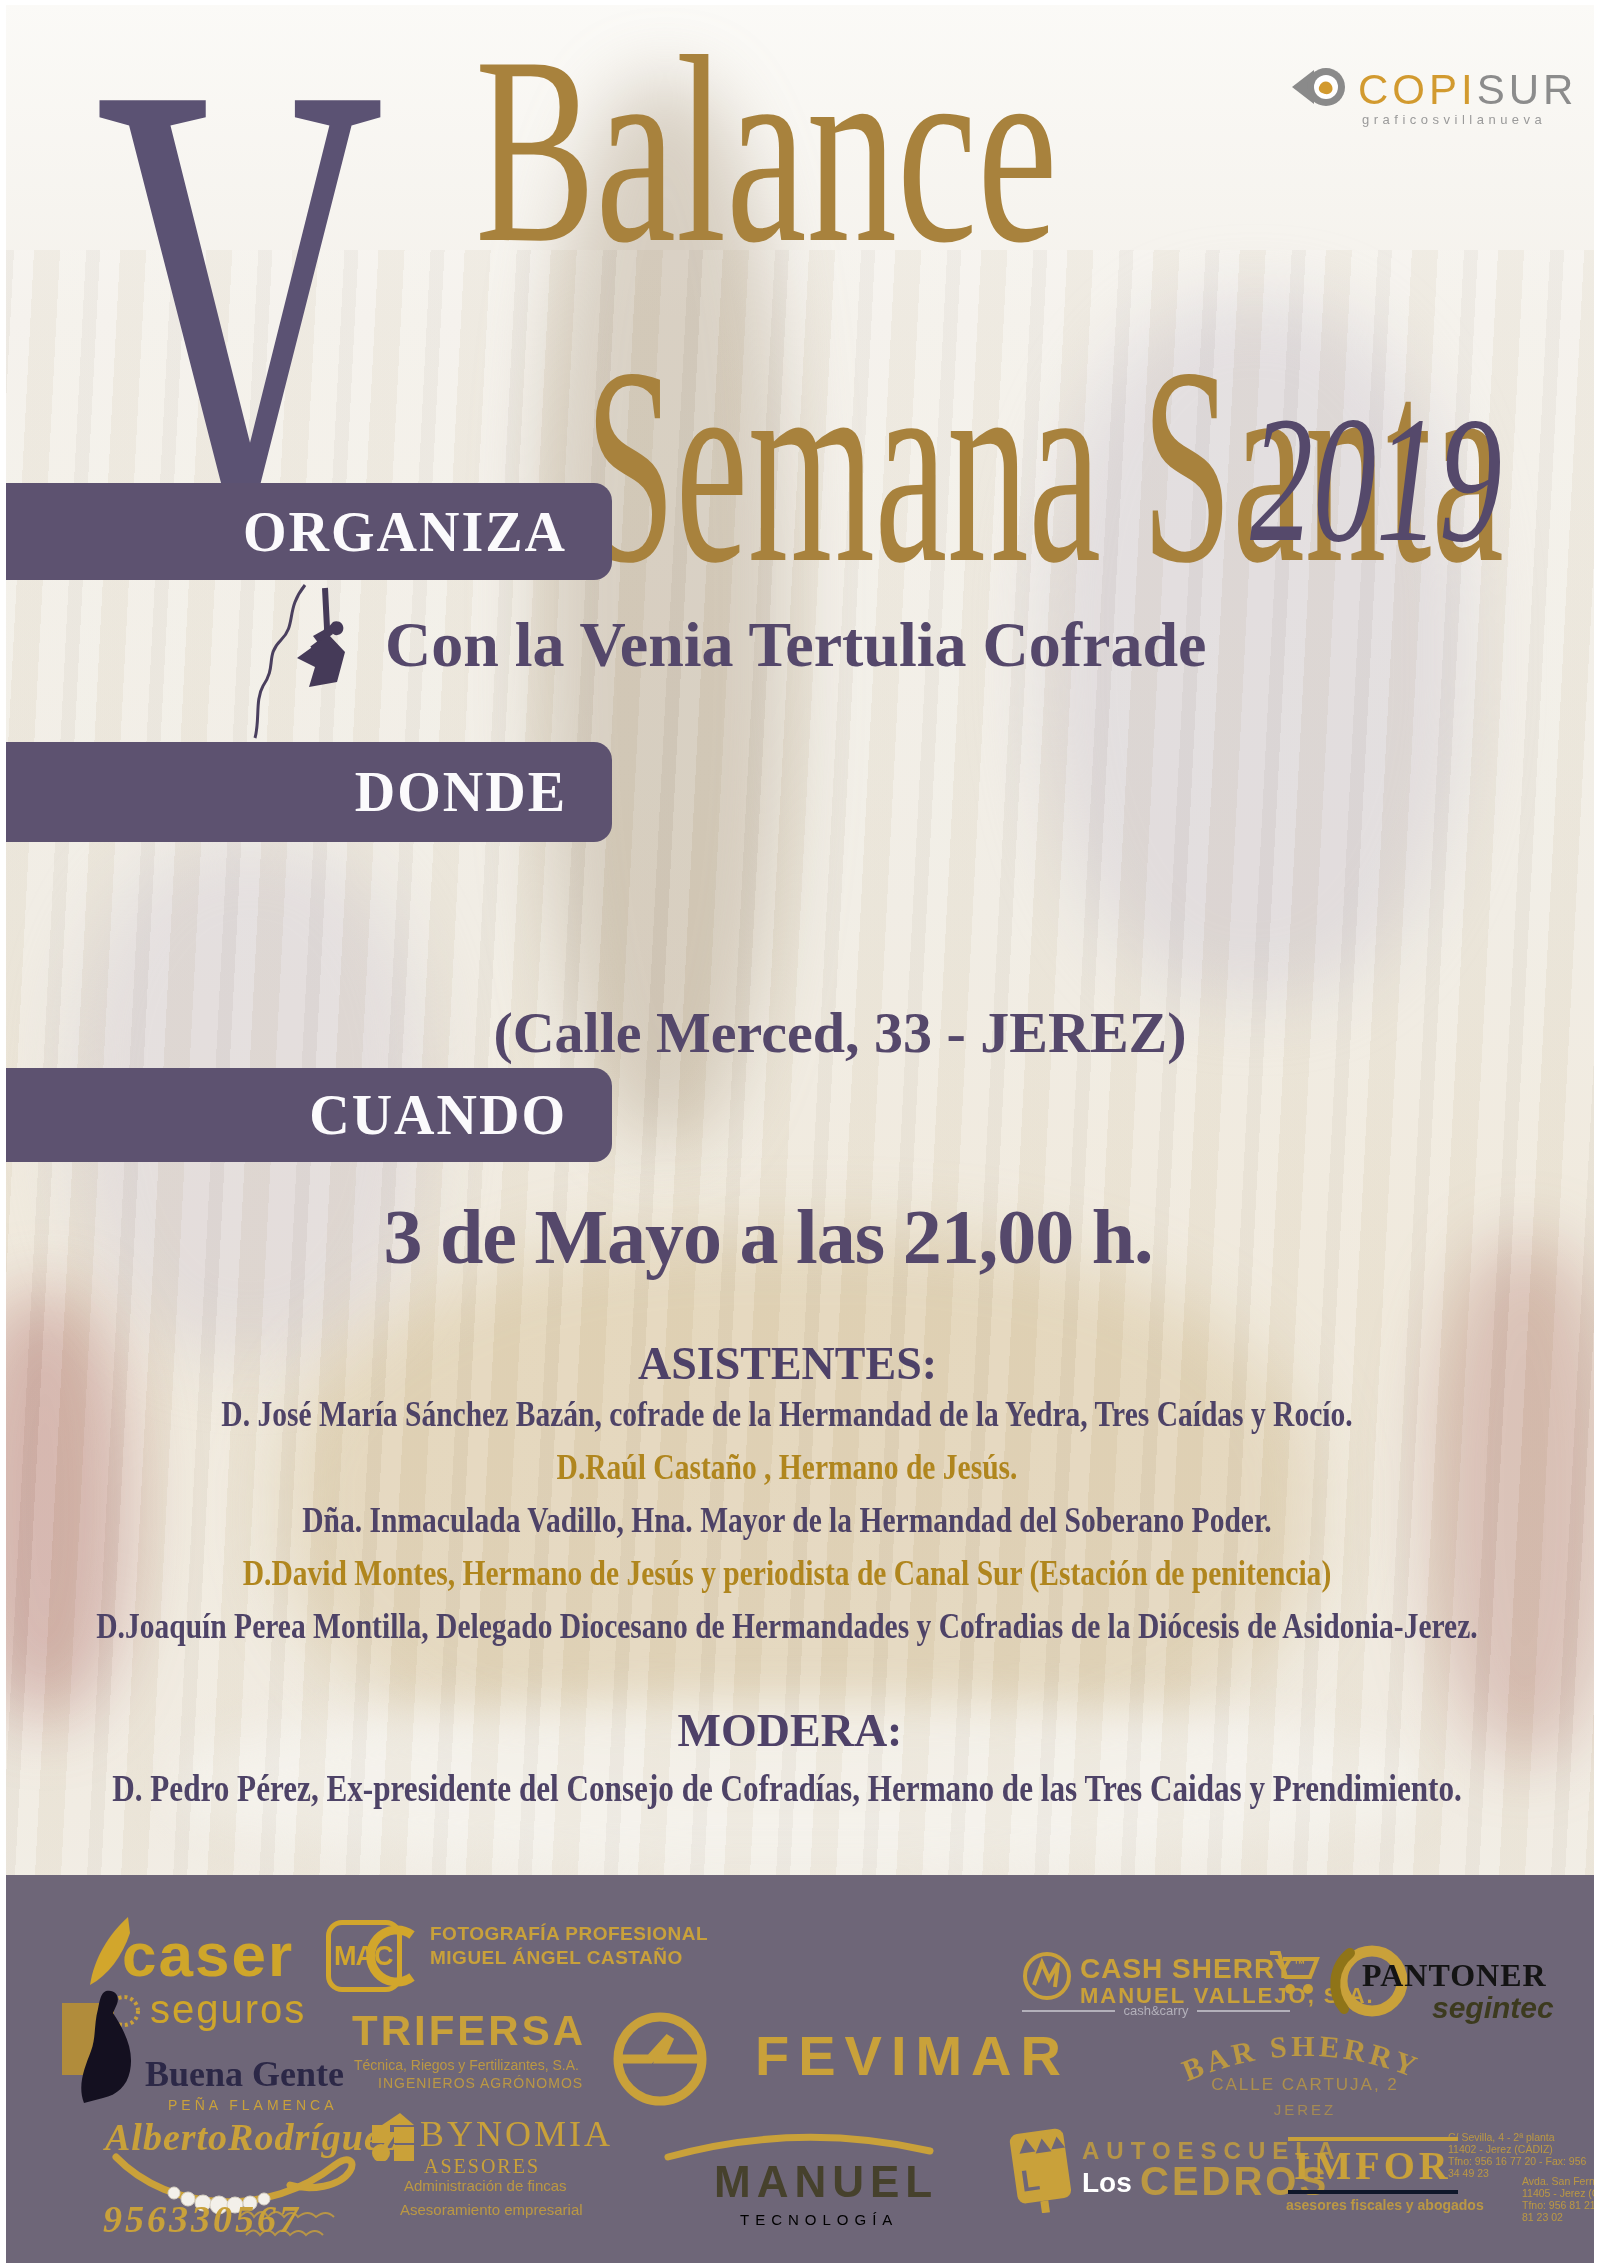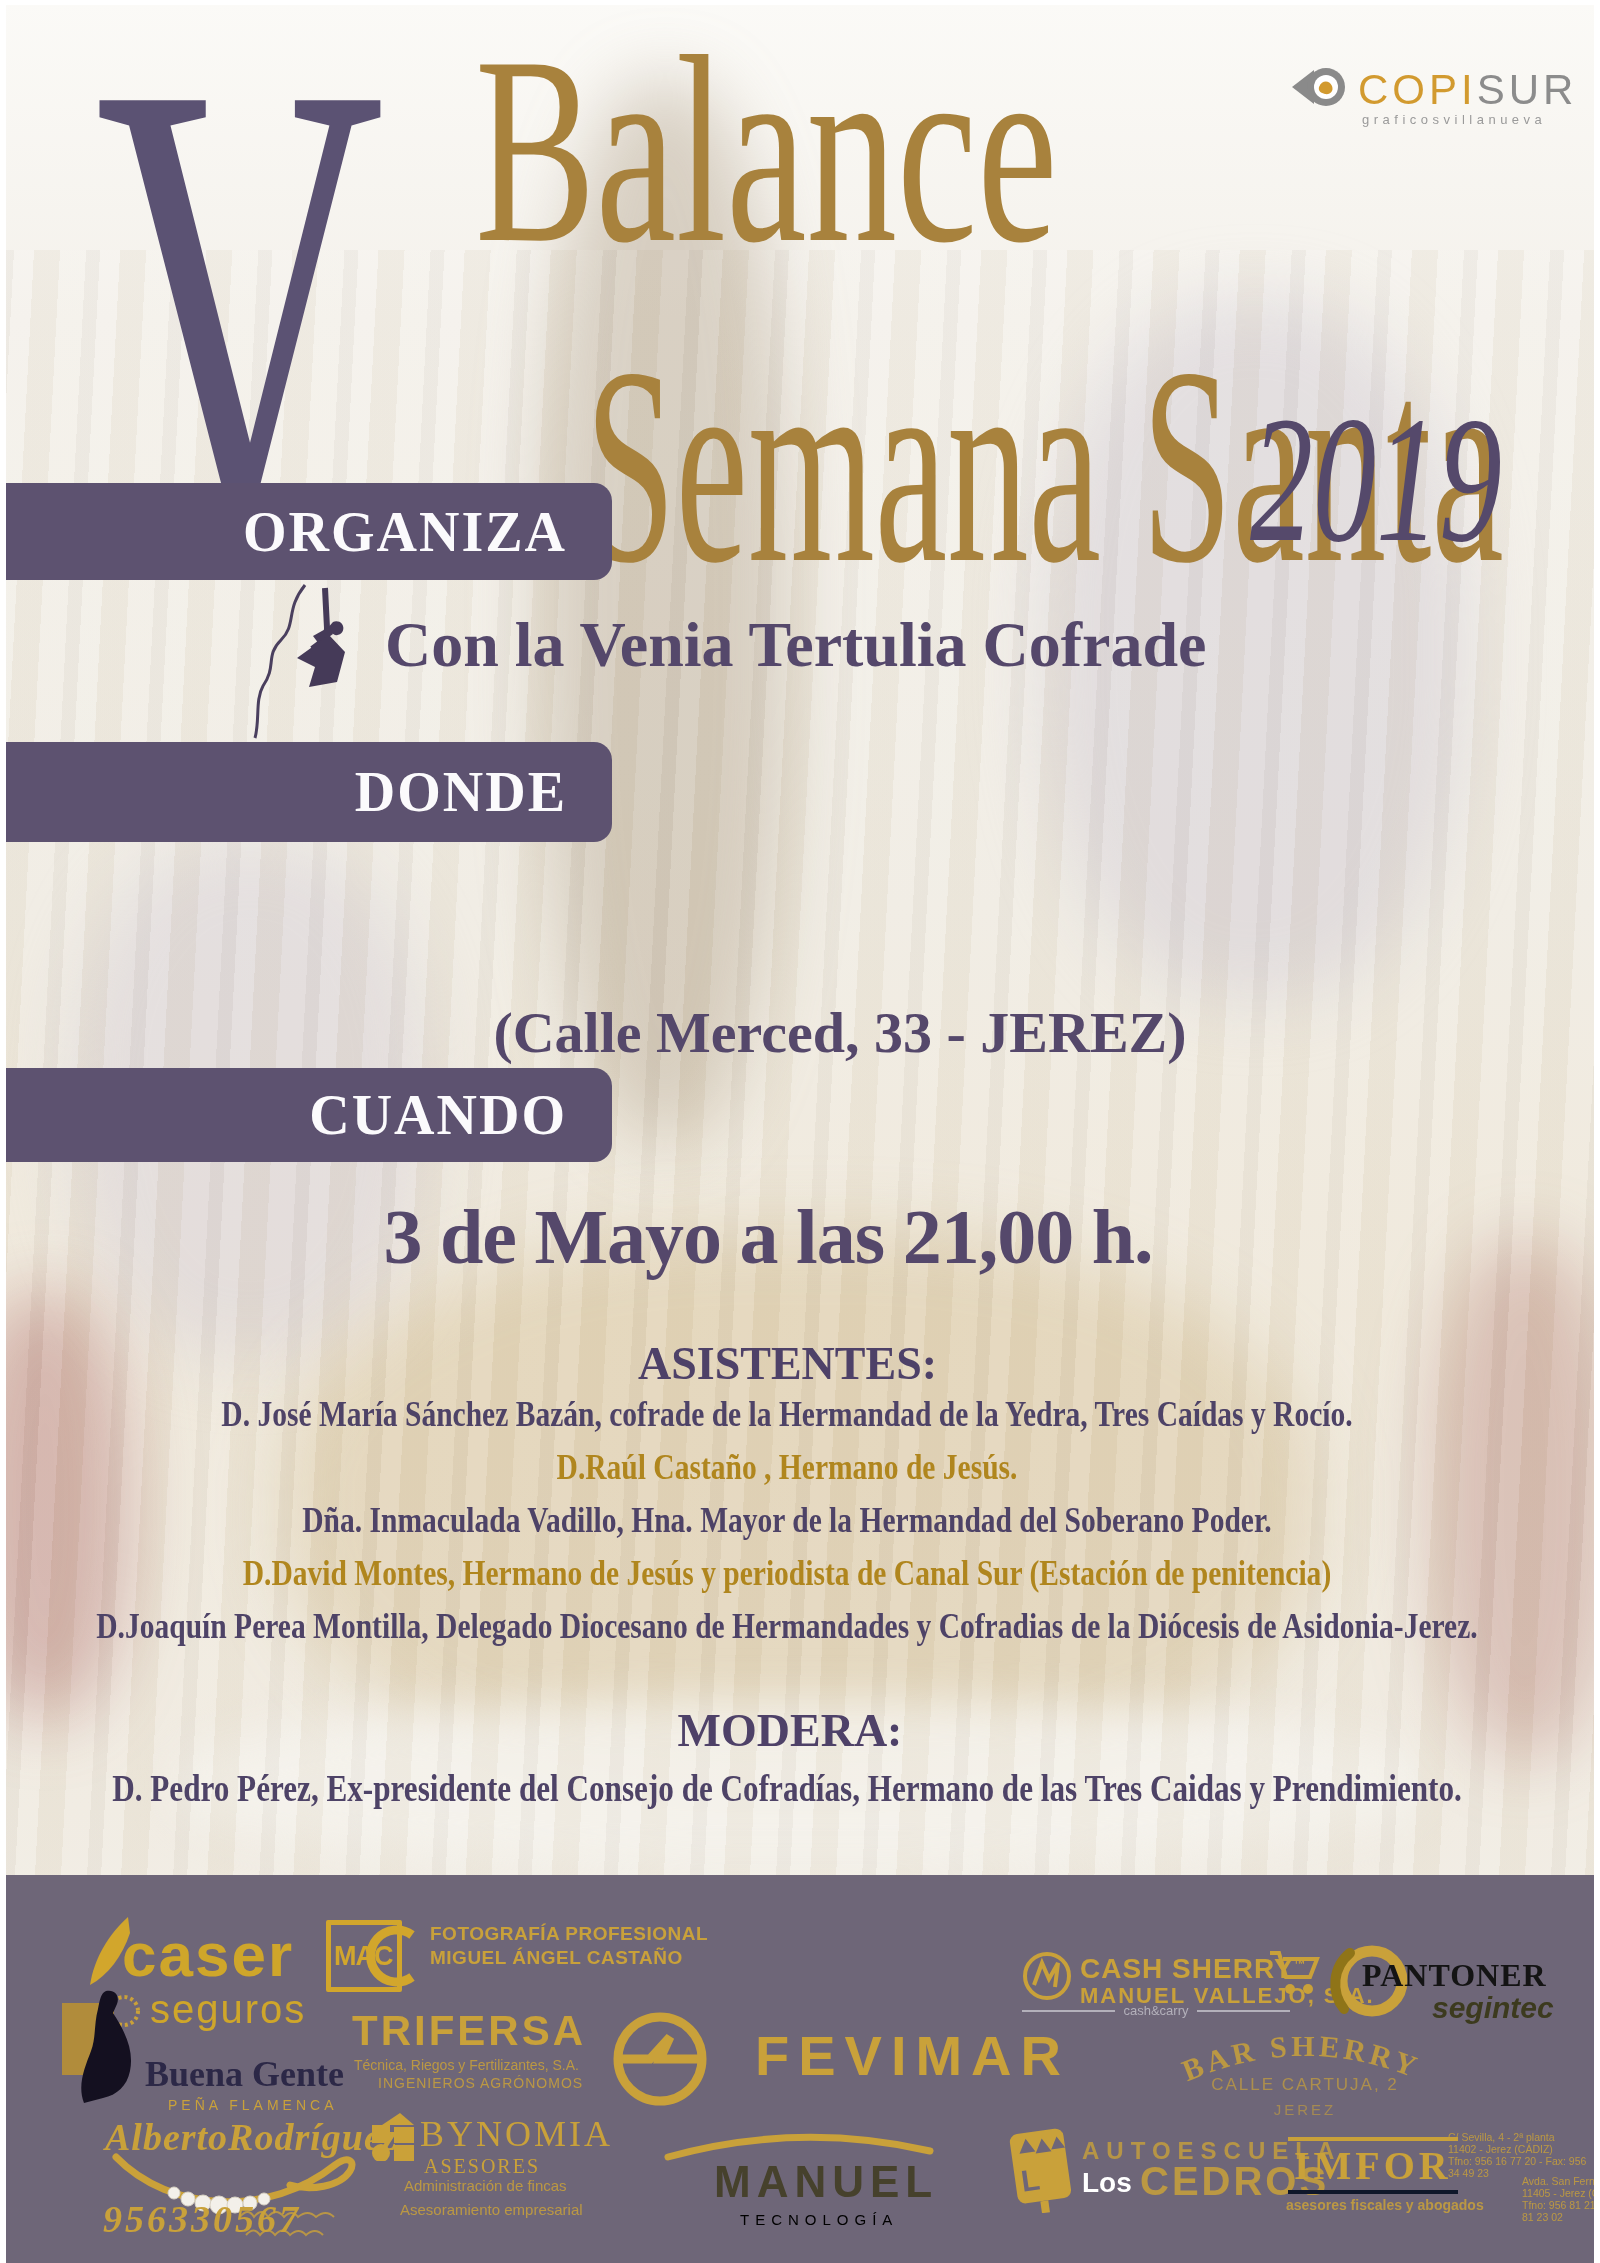--- a/index.html
+++ b/index.html
@@ -25,21 +25,21 @@
   .purple-line{color:#55486b;font-weight:700;white-space:nowrap;}
   .center-line{text-align:center;white-space:nowrap;}
   .list-wrap{transform:scaleX(.82);transform-origin:center top;text-align:center;}
   .list-line{font-weight:700;font-size:36px;line-height:53px;margin:0;white-space:nowrap;}
   .lp{color:#4e4367;} .lg{color:#b0861e;}
   .heading{color:#4e4168;font-weight:700;font-size:46px;text-align:center;}
   
   .footer{position:absolute;left:0;top:1875px;width:1600px;height:388px;background:#6e6678;z-index:10;}
   .f-gold{color:#c9a13a;}
   .sans{font-family:"Liberation Sans",sans-serif;}
-  .mac-box{position:absolute;border:5px solid #d2a62c;width:66px;height:62px;border-radius:2px;
+  .mac-box{position:absolute;border:5px solid #d2a62c;width:66px;height:62px;border-radius:16px;
     display:flex;align-items:center;}
   .imfor-name{border-top:4px solid #c9a13a;border-bottom:4px solid #0f172a;padding:1px 6px;}
   .tiny-addr{font-family:"Liberation Sans",sans-serif;font-size:10.5px;line-height:12px;text-align:left;opacity:.85;}
 </style>
 </head>
 <body>
 
 <div class="poster">
 
   <div class="bg-base"></div>

